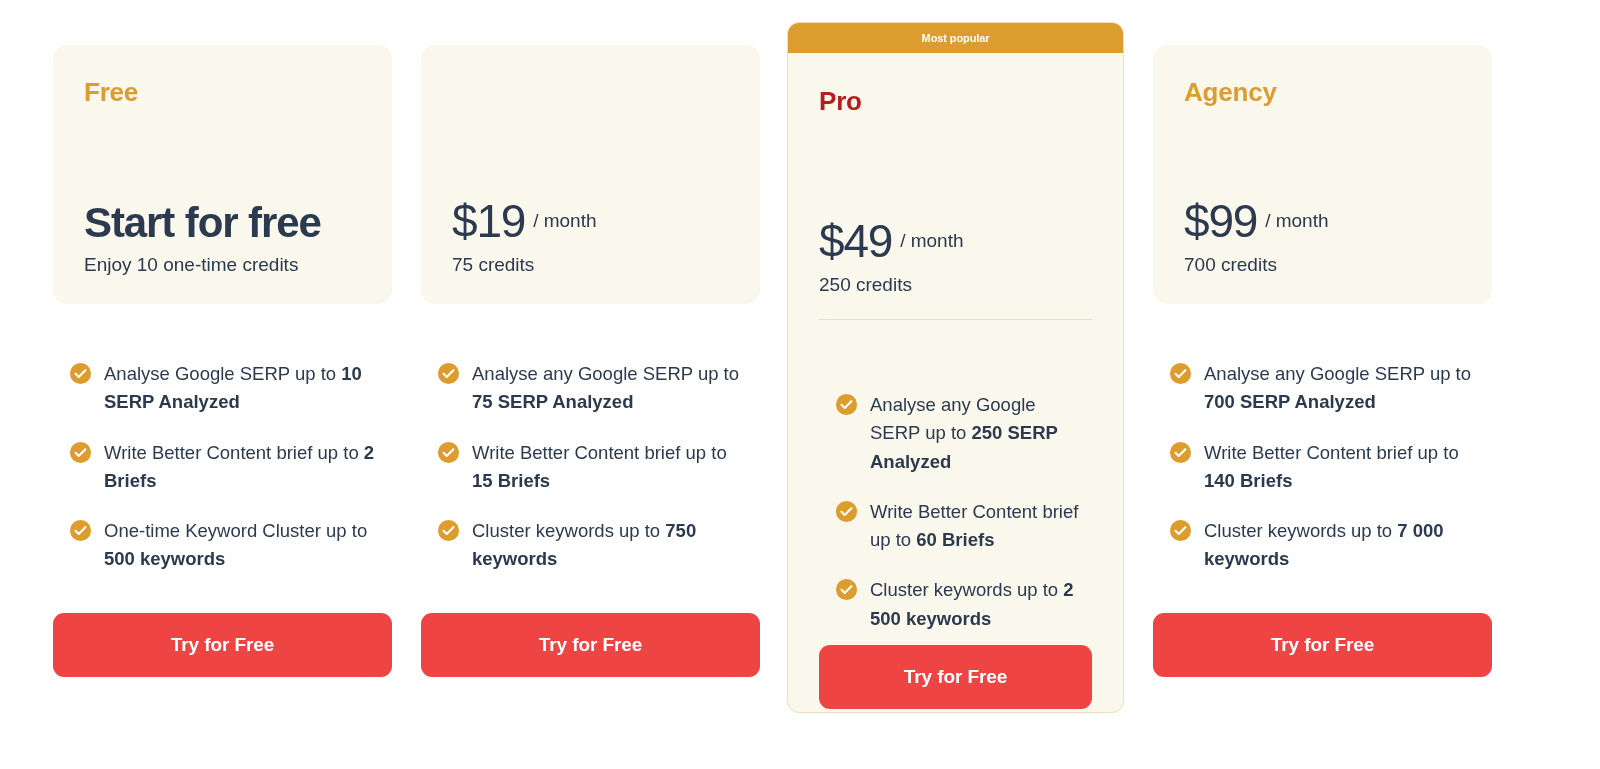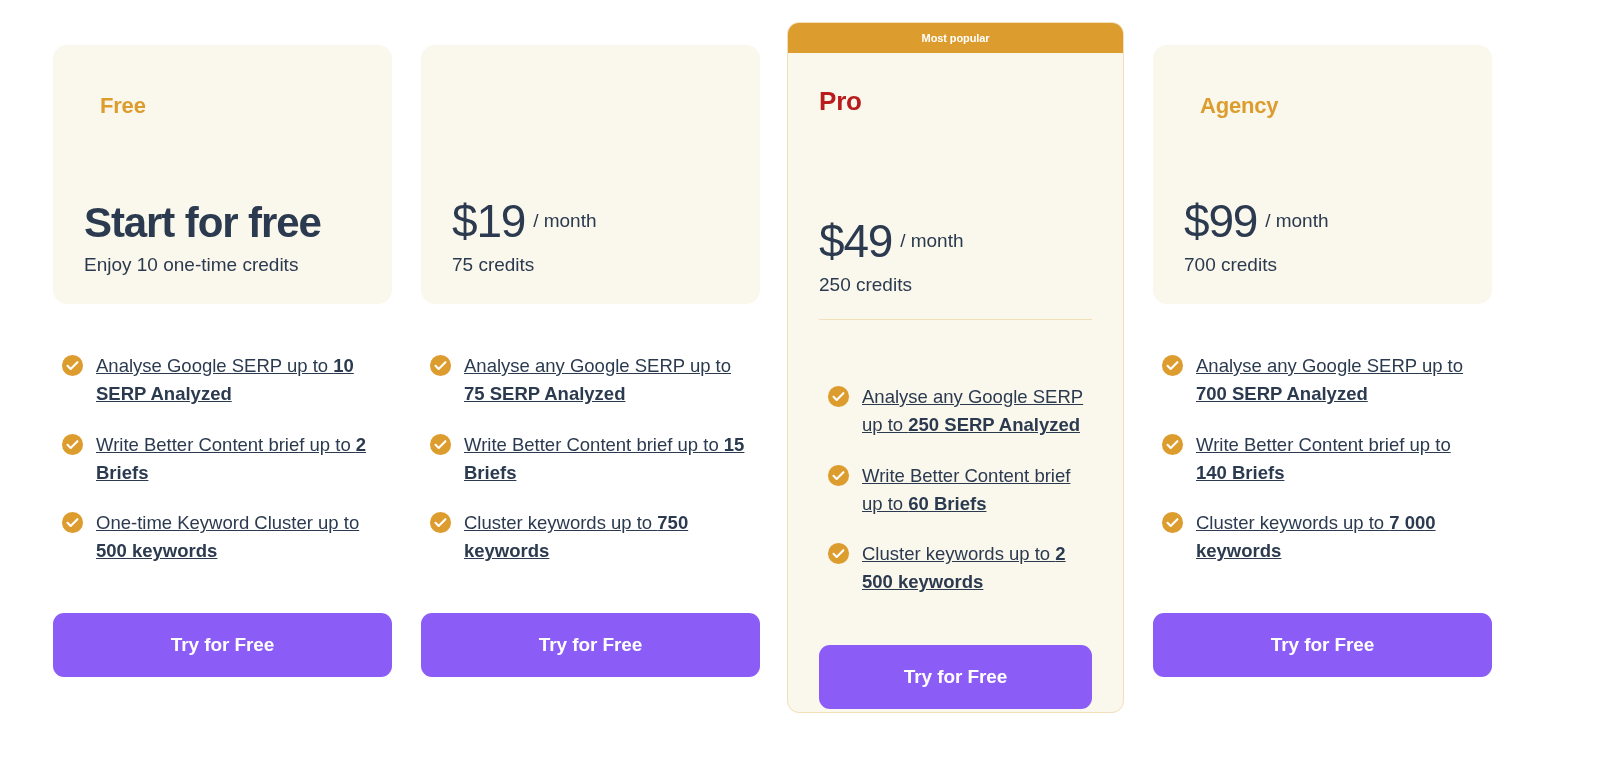--- a/index.html
+++ b/index.html
@@ -37,25 +37,25 @@
   .plan-head {
     background: #faf7ec;
     border-radius: 14px;
     height: 259px;
     box-sizing: border-box;
     padding: 34px 31px 0 31px;
     position: relative;
   }
   .plan-name {
     color: #dd9c2e;
-    font-size: 22px;
+    font-size: 26px;
     font-weight: 700;
     letter-spacing: -0.2px;
     line-height: 1;
-    margin: 16px;
+    margin: 0;
   }
   .price-block {
     position: absolute;
     left: 31px;
     right: 20px;
     bottom: 27px;
   }
   .price-row {
     display: flex;
     align-items: baseline;
@@ -87,23 +87,22 @@
     font-size: 19px;
     font-weight: 400;
     color: #2b3a4f;
     margin-top: 9px;
     line-height: 1.2;
   }
 
   
   .features {
     list-style: none;
-    margin: 8px;
+    margin: 16px;
     padding: 0;
-    text-decoration: underline;
   }
   .feature {
     display: flex;
     align-items: flex-start;
     margin-bottom: 22px;
   }
   .feature:last-child { margin-bottom: 0; }
   .check-icon {
     flex: 0 0 auto;
     width: 23px;
@@ -117,21 +116,21 @@
     color: #2b3a4f;
     font-weight: 400;
   }
   .feature-text b { font-weight: 700; }
 
   
   .cta {
     display: block;
     width: 100%;
     border: none;
-    background: #8b5cf6;
+    background: #ef4444;
     color: #ffffff;
     font-family: "Liberation Sans", sans-serif;
     font-size: 19px;
     font-weight: 700;
     border-radius: 11px;
     height: 64px;
     cursor: pointer;
     letter-spacing: -0.1px;
   }
 

